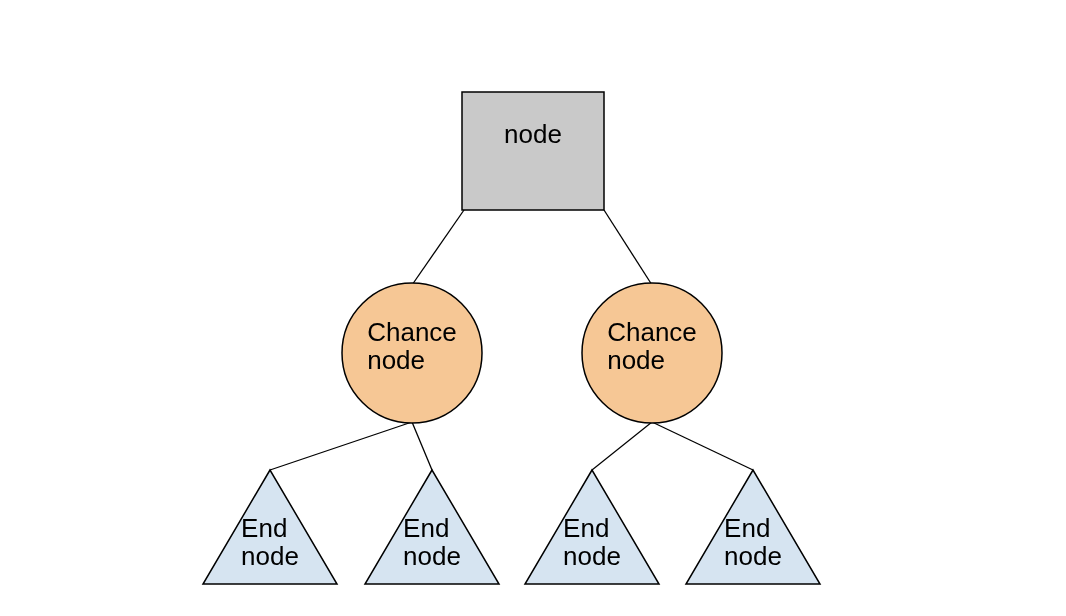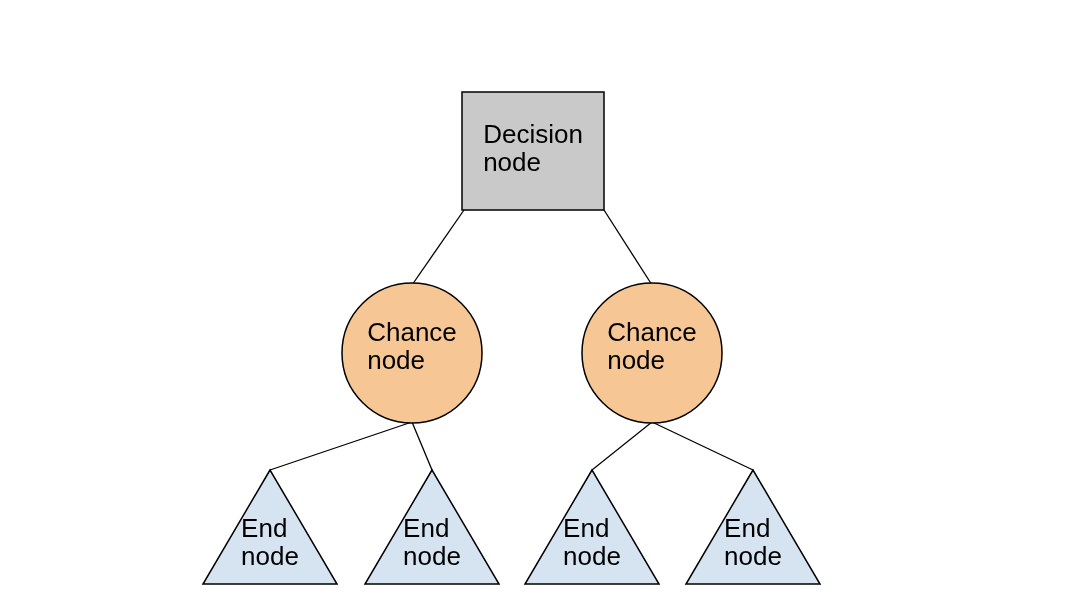--- a/index.html
+++ b/index.html
@@ -64,21 +64,20 @@
     <polygon class="shape" points="270,470 203,584 337,584" stroke-width="1.3" fill="#d6e4f1"></polygon>
 
     <polygon class="shape" points="432,470 365,584 499,584" stroke-width="1.3" fill="#d6e4f1"></polygon>
 
     <polygon class="shape" points="592,470 525,584 659,584" stroke-width="1.3" fill="#d6e4f1"></polygon>
 
     <polygon class="shape" points="753,470 686,584 820,584" stroke-width="1.3" fill="#d6e4f1"></polygon>
   </svg>
 
   <div class="label" style="left:533px; top:120px;">
-    <div>Decision</div>
     <div>node</div>
   </div>
 
   <div class="label" style="left:412px; top:318px;">
     <div>Chance</div>
     <div>node</div>
   </div>
 
   <div class="label" style="left:652px; top:318px;">
     <div>Chance</div>

